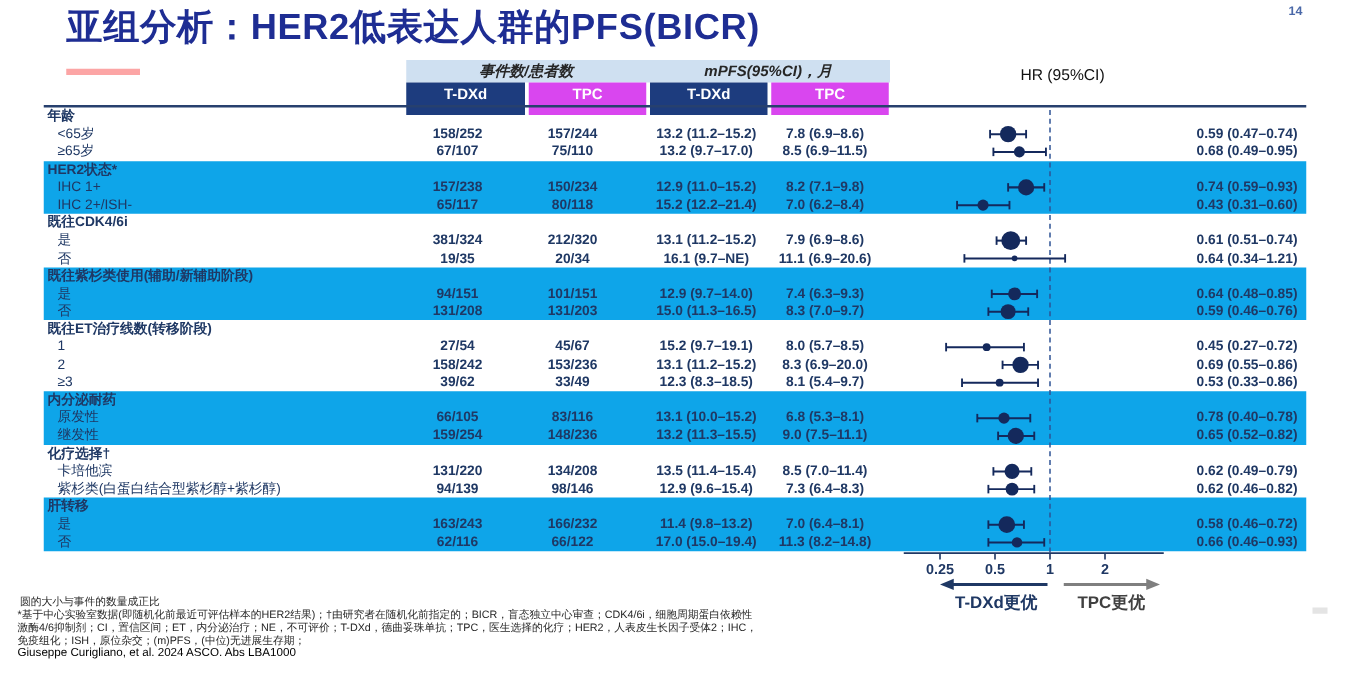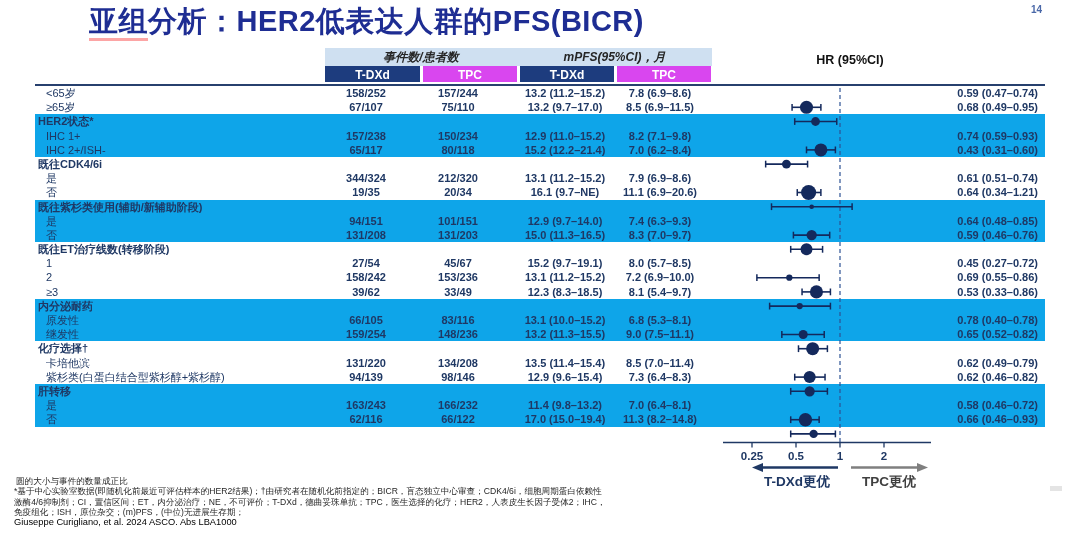--- a/index.html
+++ b/index.html
@@ -3,29 +3,29 @@
 <meta charset="utf-8">
 <style>
   html,body{margin:0;padding:0;}
   body{
     width:1080px;height:540px;position:relative;overflow:hidden;
     background:#ffffff;font-family:"Liberation Sans",sans-serif;
   }
   .abs{position:absolute;}
   #page-num{right:38px;top:4px;font-size:10px;color:#4a68a8;font-weight:bold;}
   #title{left:53px;top:2px;font-size:29px;font-weight:bold;color:#1e2d93;letter-spacing:0.5px;white-space:nowrap;}
-  #title .ul{border-bottom:3px solid #fca5a5;padding-bottom:1px;margin-left:36px;}
+  #title .ul{border-bottom:5px solid #fca5a5;padding-bottom:17px;}
   #band{left:325px;top:48px;width:387px;height:18px;background:#cfe0f1;}
   .band-label{top:49px;height:17px;line-height:17px;font-size:12px;font-weight:bold;color:#262626;text-align:center;white-space:nowrap;font-style:italic;}
   #band-events{left:325px;width:192px;}
   #band-mpfs{left:517px;width:195px;}
-  .colhead{top:66px;height:16px;line-height:18px;color:#ffffff;font-weight:bold;font-size:12px;text-align:center;}
+  .colhead{top:66px;height:26px;line-height:18px;color:#ffffff;font-weight:bold;font-size:12px;text-align:center;}
   .colhead.blue{background:#1d3c7e;}
   .colhead.gray{background:#d946ef;}
-  #hr-head{left:770px;top:53px;width:160px;text-align:center;font-weight:bold;font-size:12.5px;color:#111111;}
+  #hr-head{left:770px;top:53px;width:160px;text-align:center;font-weight:normal;font-size:12.5px;color:#111111;}
   #topline{left:35px;top:84px;width:1010px;height:2px;background:#27406e;}
   #rows{left:35px;top:86px;width:1010px;}
   .group.shaded{background:#0ea5e9;}
   .row{position:relative;height:14.2px;line-height:14.5px;font-size:11px;color:#1f3864;}
   .row .cell{position:absolute;top:0;height:100%;white-space:nowrap;}
   .glabel{left:3px;font-weight:bold;}
   .rlabel{left:11px;}
   .num{font-weight:bold;}
   .c1{left:281px;width:100px;text-align:center;}
   .c2{left:373px;width:100px;text-align:center;}
@@ -55,20 +55,23 @@
 <div class="abs colhead gray" style="left:423px;width:94px;">TPC</div>
 <div class="abs colhead blue" style="left:520px;width:94px;">T-DXd</div>
 <div class="abs colhead gray" style="left:617px;width:94px;">TPC</div>
 
 <div id="hr-head" class="abs">HR (95%CI)</div>
 <div id="topline" class="abs"></div>
 
 <div id="rows" class="abs">
     <div class="group">
       <div class="row">
+        <span class="cell glabel">年龄</span>
+      </div>
+      <div class="row">
         <span class="cell rlabel">&lt;65岁</span>
         <span class="cell num c1">158/252</span>
         <span class="cell num c2">157/244</span>
         <span class="cell num c3">13.2 (11.2–15.2)</span>
         <span class="cell num c4">7.8 (6.9–8.6)</span>
         <span class="cell chr">0.59 (0.47–0.74)</span>
       </div>
       <div class="row">
         <span class="cell rlabel">≥65岁</span>
         <span class="cell num c1">67/107</span>
@@ -98,21 +101,21 @@
         <span class="cell num c4">7.0 (6.2–8.4)</span>
         <span class="cell chr">0.43 (0.31–0.60)</span>
       </div>
     </div>
     <div class="group">
       <div class="row">
         <span class="cell glabel">既往CDK4/6i</span>
       </div>
       <div class="row">
         <span class="cell rlabel">是</span>
-        <span class="cell num c1">344/324</span>
+        <span class="cell num c1">381/324</span>
         <span class="cell num c2">212/320</span>
         <span class="cell num c3">13.1 (11.2–15.2)</span>
         <span class="cell num c4">7.9 (6.9–8.6)</span>
         <span class="cell chr">0.61 (0.51–0.74)</span>
       </div>
       <div class="row">
         <span class="cell rlabel">否</span>
         <span class="cell num c1">19/35</span>
         <span class="cell num c2">20/34</span>
         <span class="cell num c3">16.1 (9.7–NE)</span>
@@ -151,21 +154,21 @@
         <span class="cell num c2">45/67</span>
         <span class="cell num c3">15.2 (9.7–19.1)</span>
         <span class="cell num c4">8.0 (5.7–8.5)</span>
         <span class="cell chr">0.45 (0.27–0.72)</span>
       </div>
       <div class="row">
         <span class="cell rlabel">2</span>
         <span class="cell num c1">158/242</span>
         <span class="cell num c2">153/236</span>
         <span class="cell num c3">13.1 (11.2–15.2)</span>
-        <span class="cell num c4">7.2 (6.9–10.0)</span>
+        <span class="cell num c4">8.3 (6.9–20.0)</span>
         <span class="cell chr">0.69 (0.55–0.86)</span>
       </div>
       <div class="row">
         <span class="cell rlabel">≥3</span>
         <span class="cell num c1">39/62</span>
         <span class="cell num c2">33/49</span>
         <span class="cell num c3">12.3 (8.3–18.5)</span>
         <span class="cell num c4">8.1 (5.4–9.7)</span>
         <span class="cell chr">0.53 (0.33–0.86)</span>
       </div>

